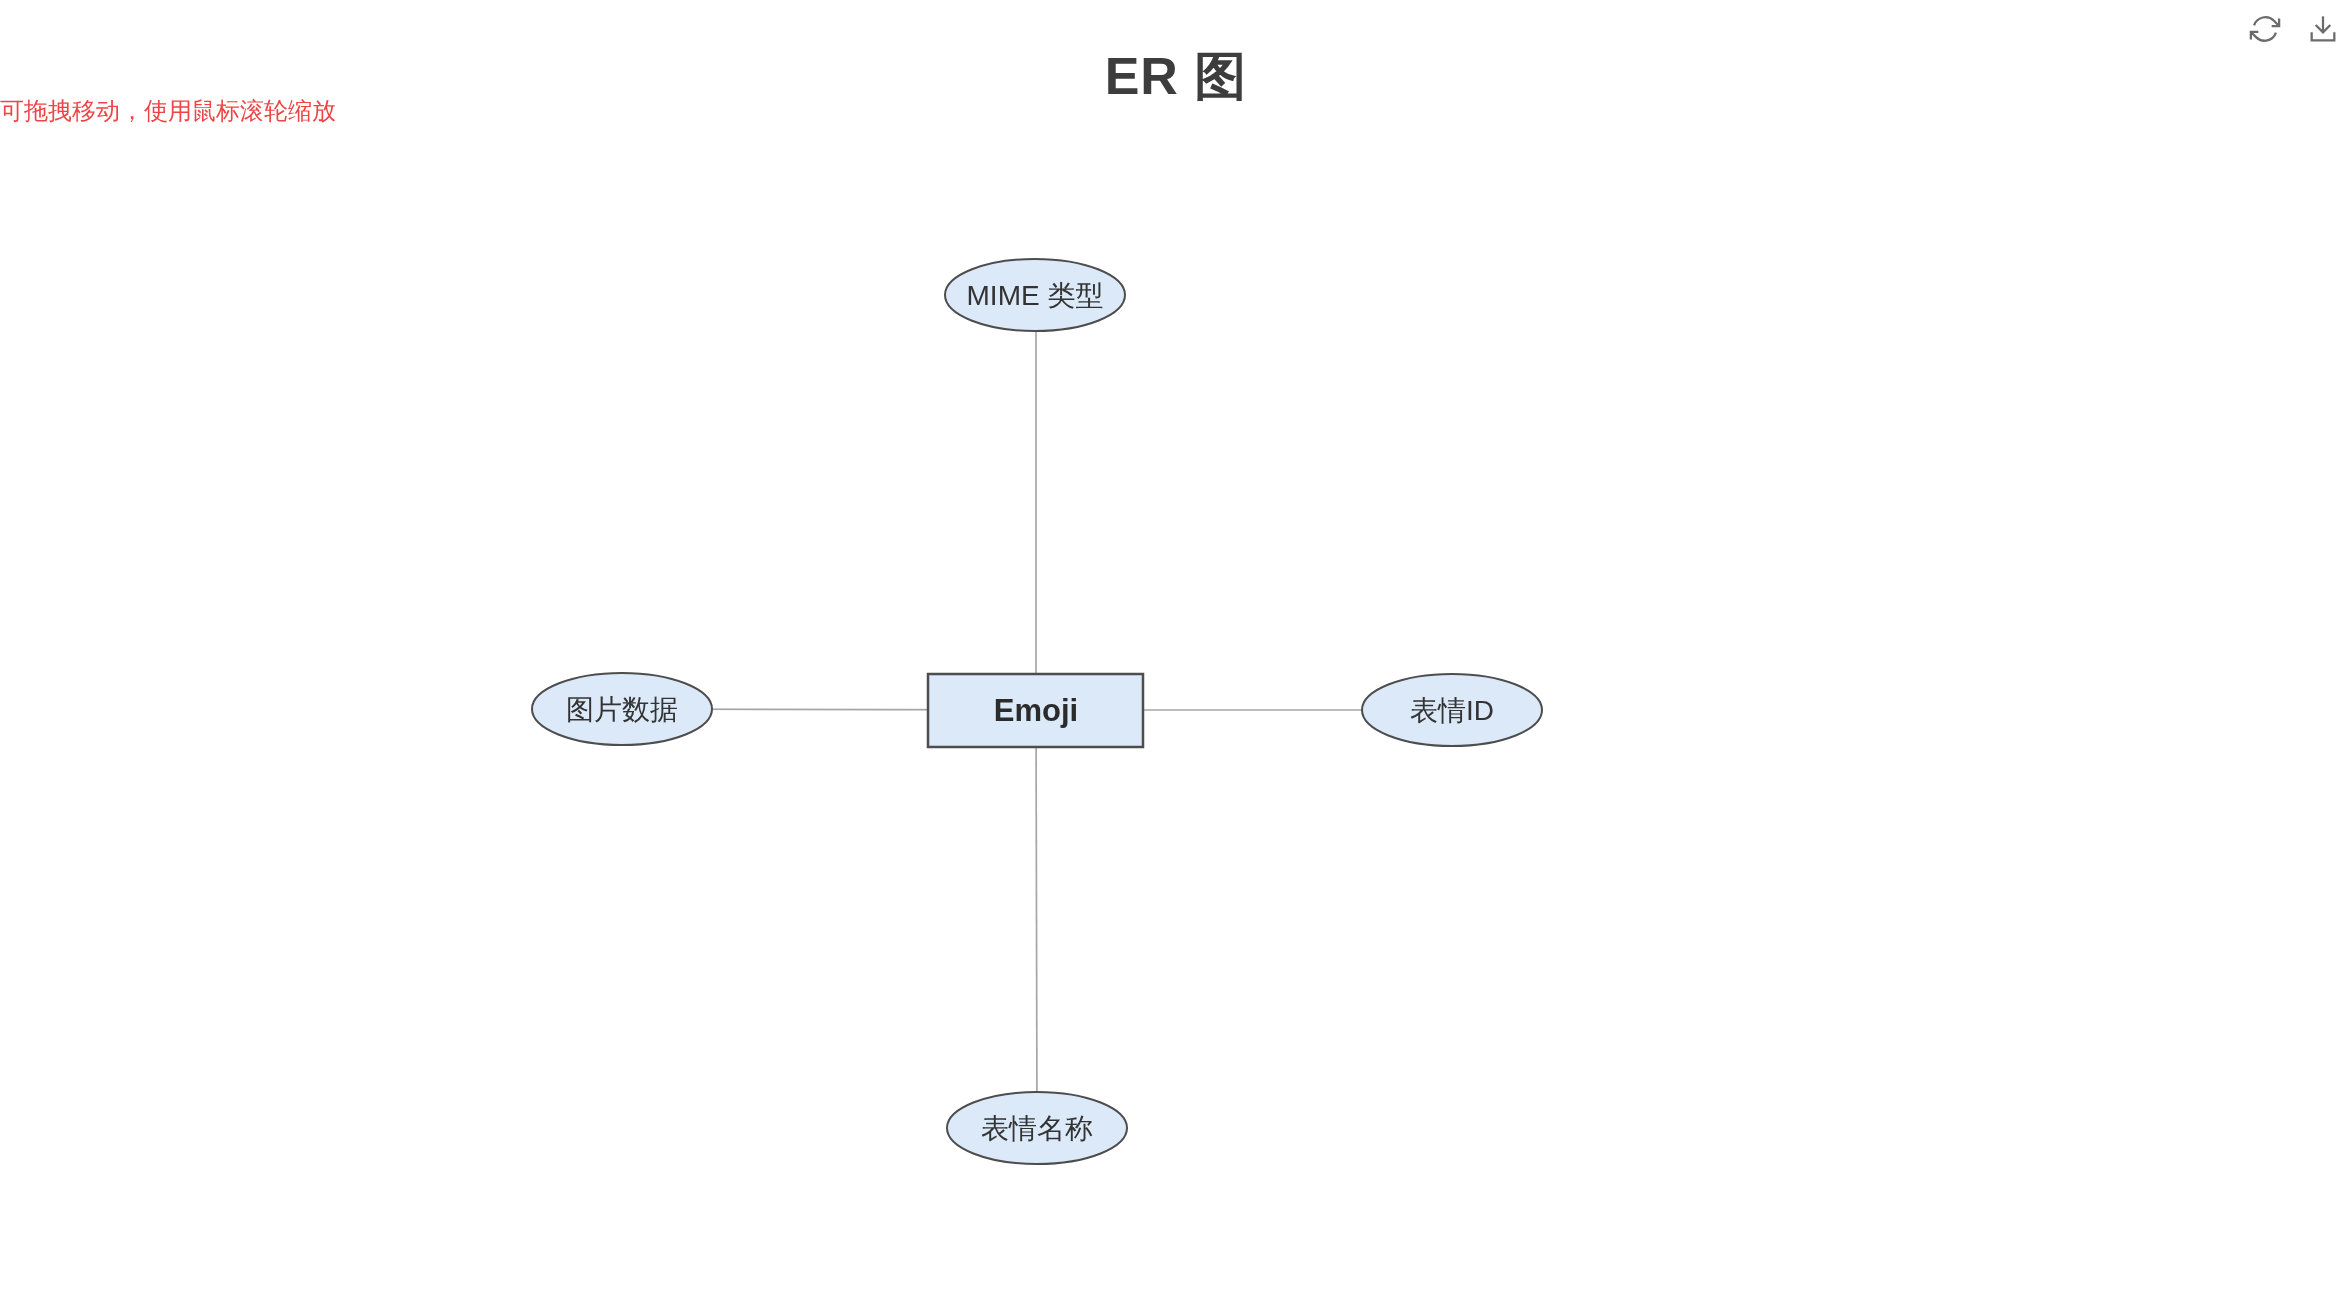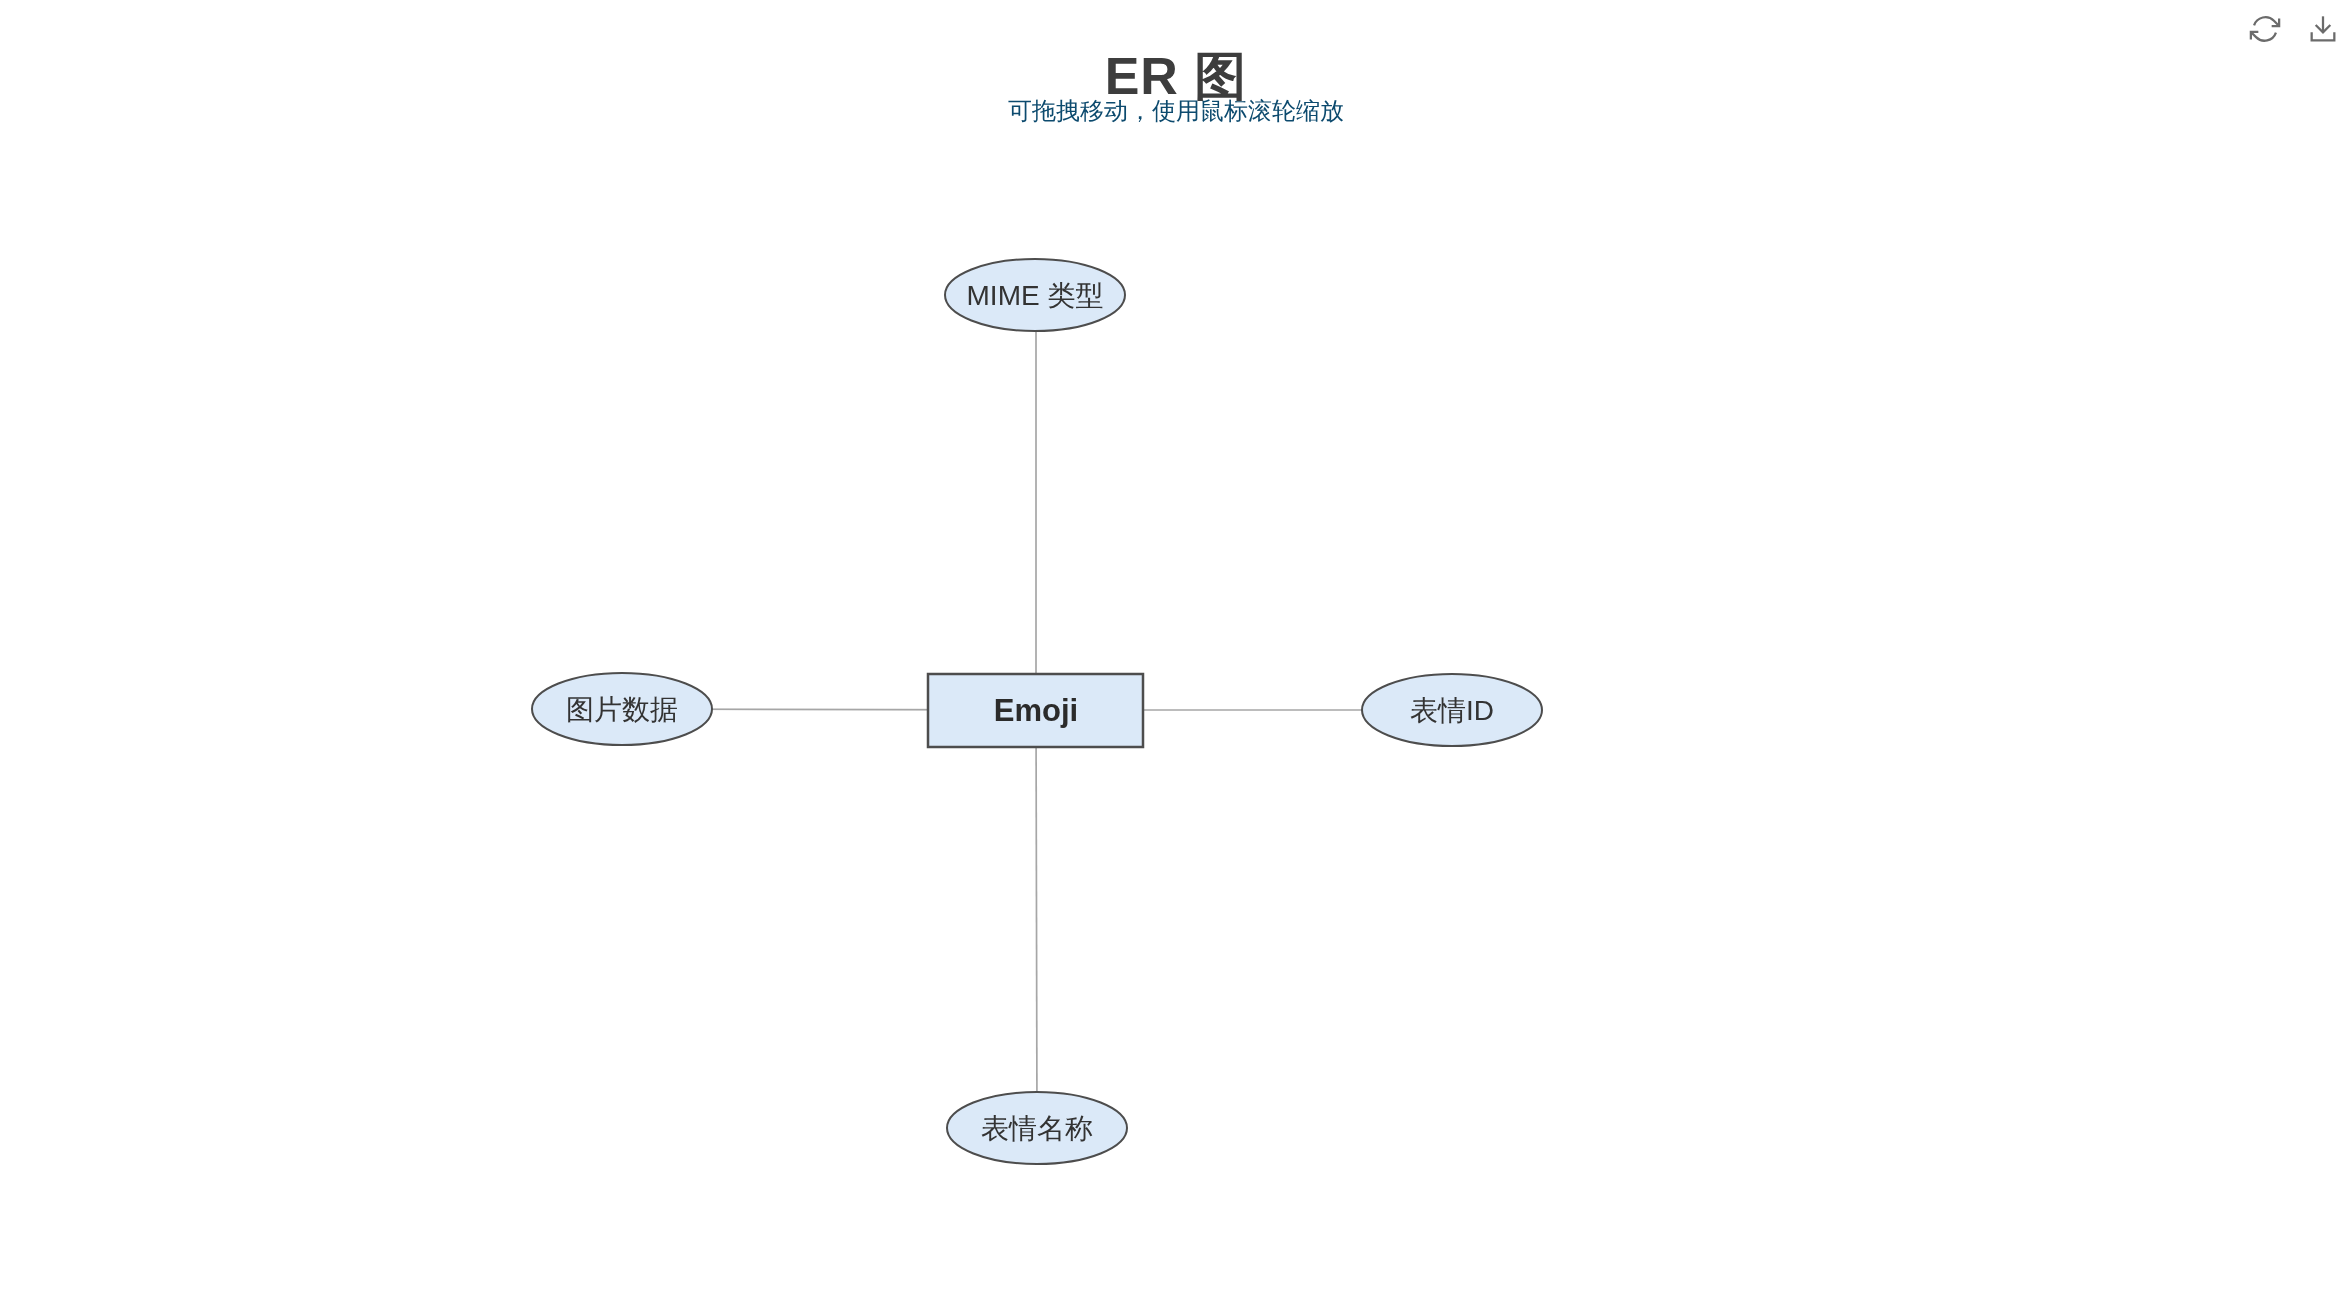--- a/index.html
+++ b/index.html
@@ -27,25 +27,24 @@
     font-weight: 700;
     color: #3d3d3d;
     letter-spacing: 1px;
     margin-top: 16px;
   }
   .page-subtitle {
     position: absolute;
     top: 96px;
     left: 0;
     right: 0;
-    text-align: center;
     font-size: 24px;
     line-height: 30px;
     font-weight: 400;
-    color: #0c4a6e;
+    color: #ef4444;
   }
   .toolbar {
     position: absolute;
     top: 12px;
     right: 12px;
     display: flex;
     align-items: center;
     gap: 24px;
   }
   .icon-btn {

